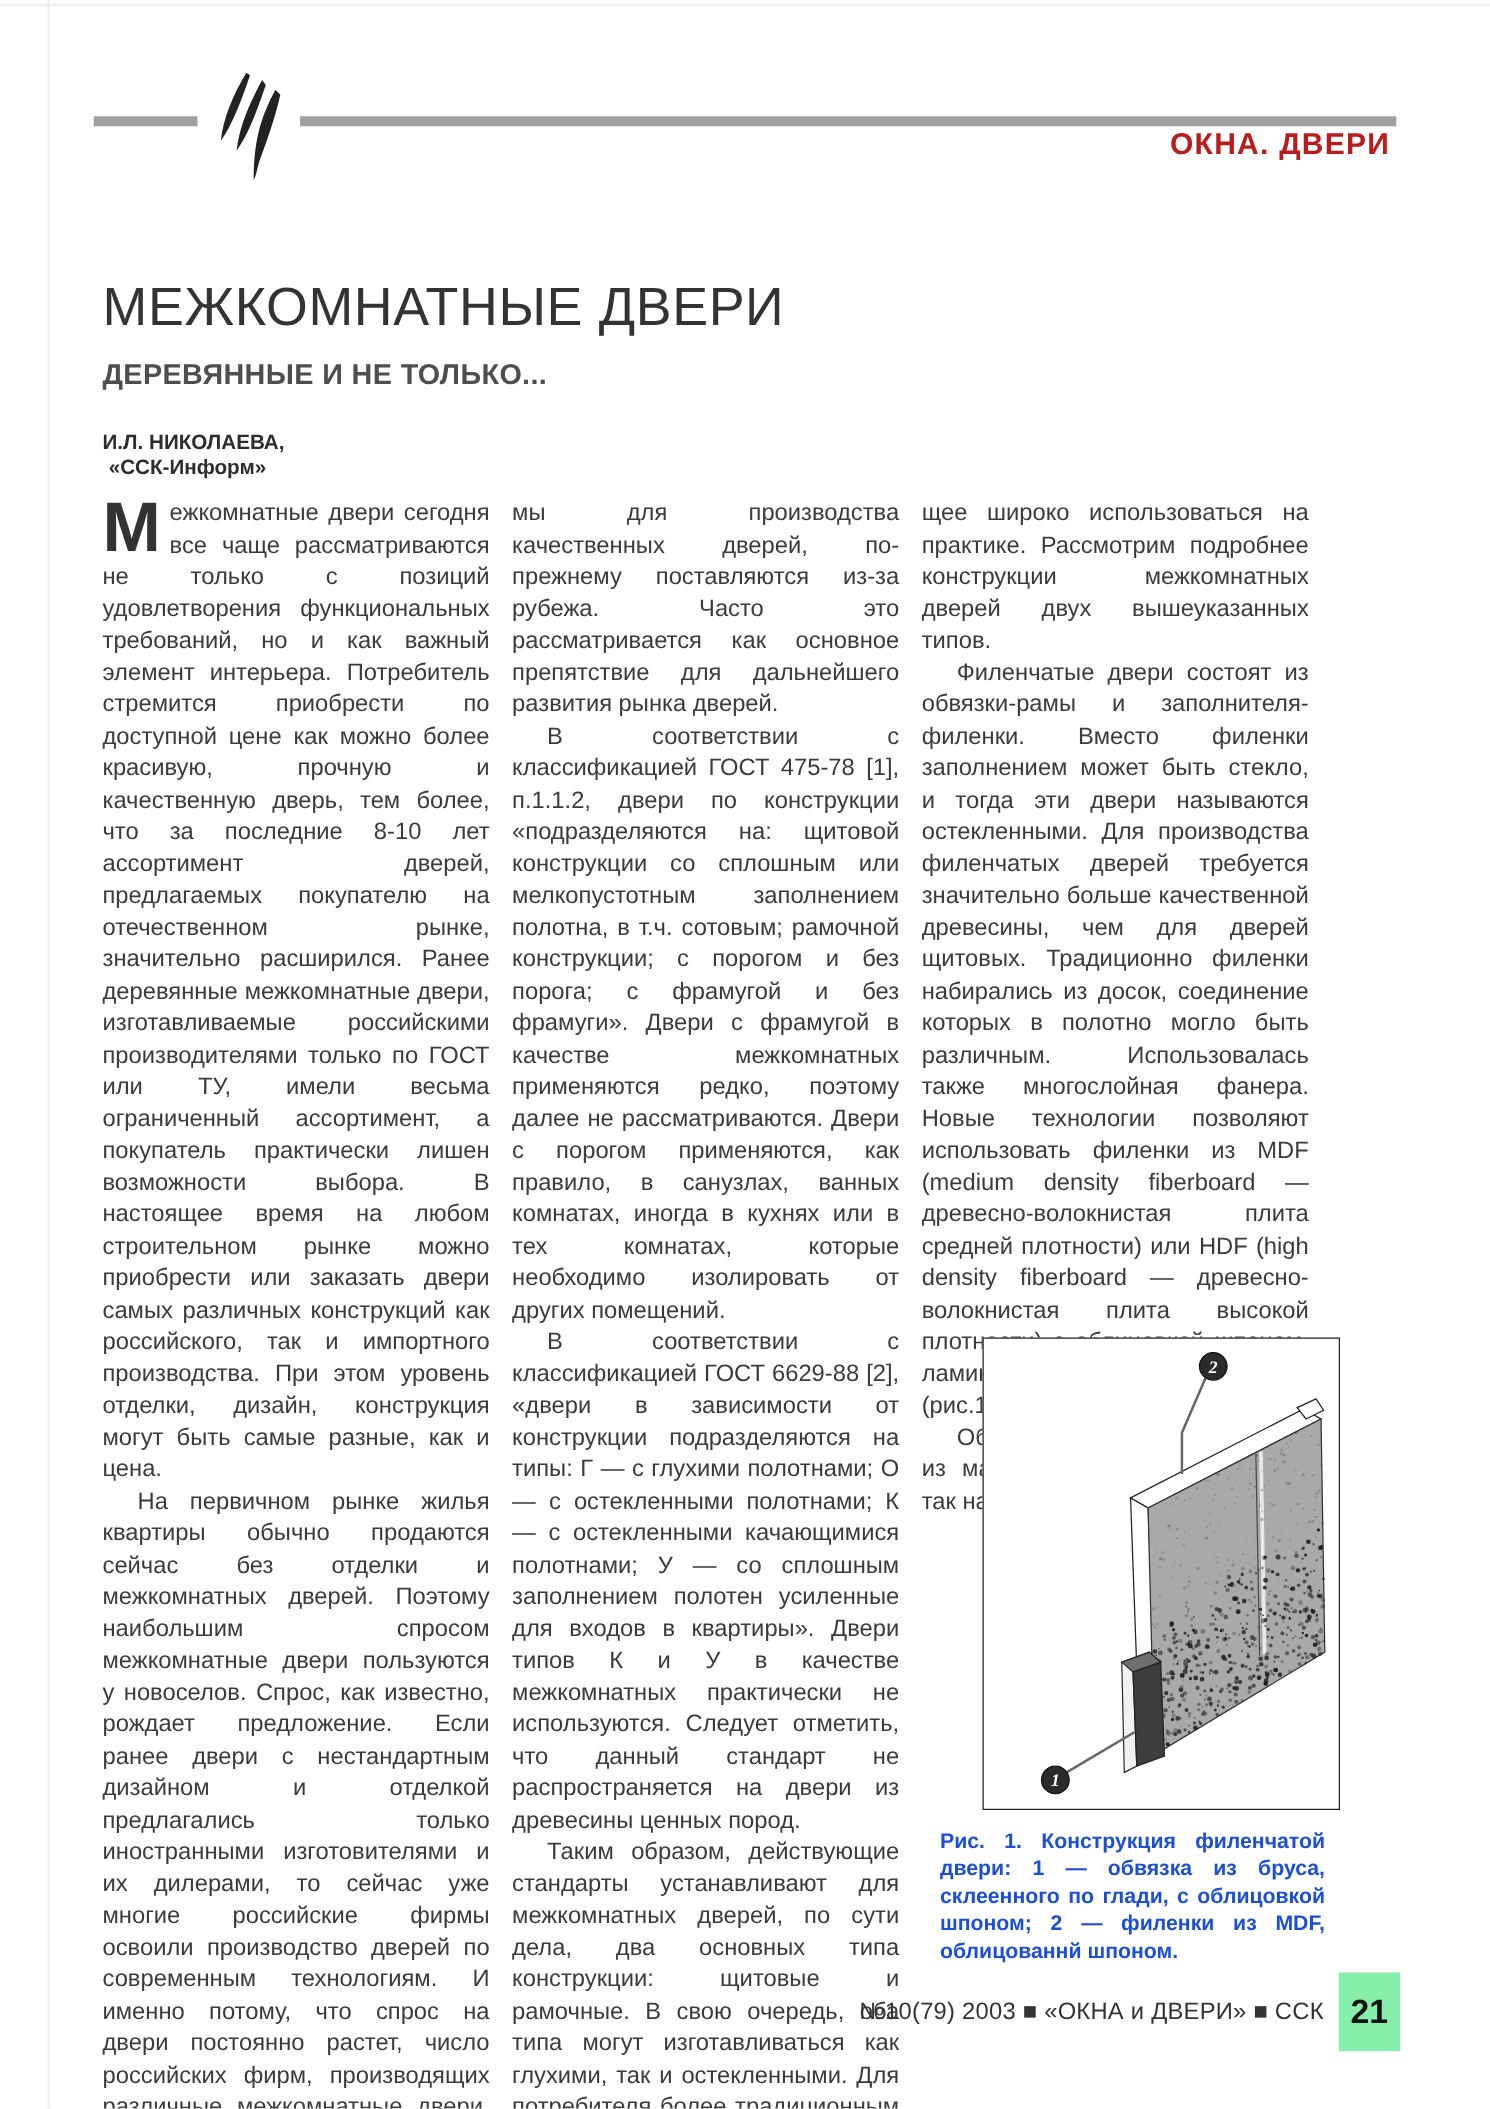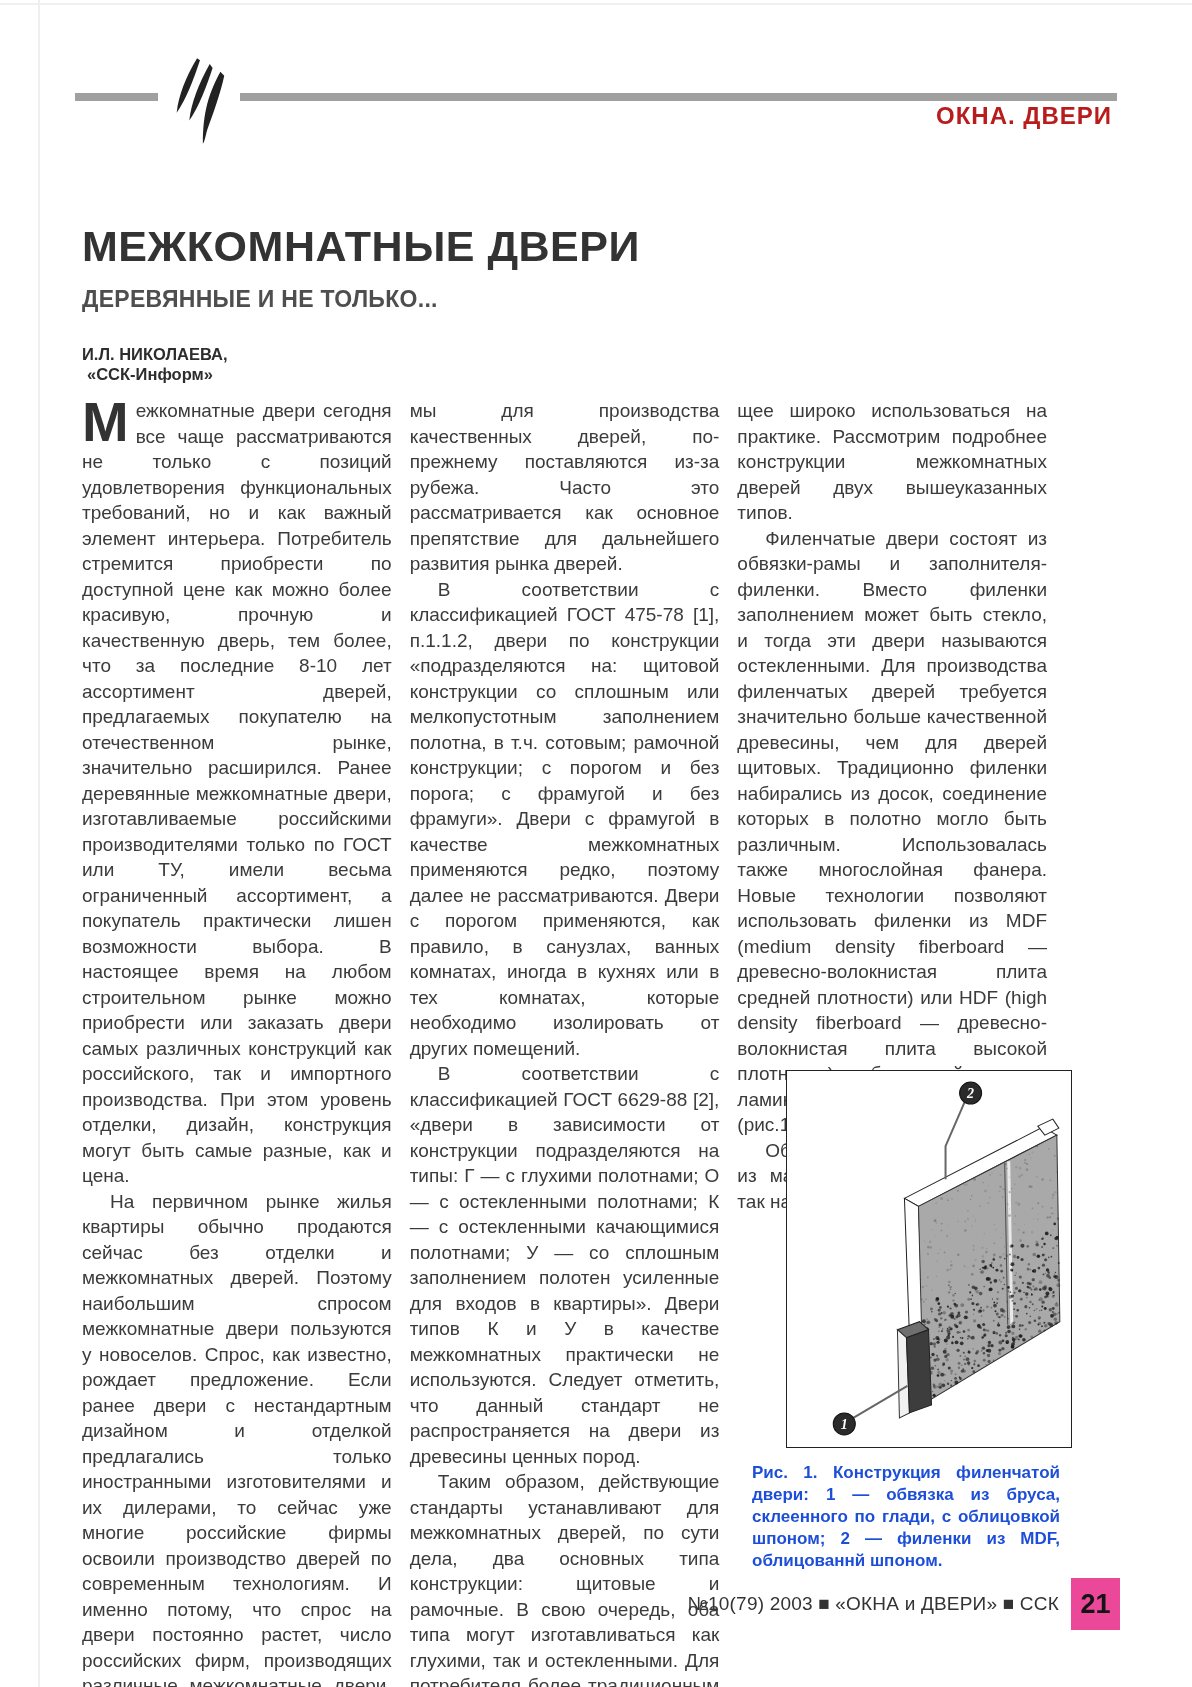--- a/index.html
+++ b/index.html
@@ -9,21 +9,21 @@
   .edge-left{position:absolute;left:38px;top:0;bottom:0;width:2px;background:#efefef;}
 
   
   .rule{position:absolute;top:93px;left:75px;right:75px;height:8px;background:#a0a0a0;}
   .logo{position:absolute;top:56px;left:158px;width:82px;height:92px;background:#fff;z-index:2;
         display:flex;align-items:flex-start;justify-content:center;}
   .brand{position:absolute;top:70px;right:80px;z-index:3;font-size:24px;font-weight:700;
          letter-spacing:1px;color:#b91c1c;margin-top:32px;}
 
   
-  .title{position:absolute;top:222px;left:82px;font-size:43px;font-weight:700;letter-spacing:.5px;color:#333;}
+  .title{position:absolute;top:222px;left:82px;font-size:43px;font-weight:400;letter-spacing:.5px;color:#333;}
   .subtitle{position:absolute;top:286px;left:82px;font-size:23px;font-weight:600;letter-spacing:.3px;color:#4e4e4e;text-align:center;}
   .author{position:absolute;top:344px;left:82px;font-size:16.5px;font-weight:700;line-height:20px;color:#2d2d2d;}
   .affil{padding-left:5px;}
 
   
   .cols{position:absolute;top:398px;left:82px;right:145px;display:flex;gap:18px;}
   .col{flex:1;min-width:0;}
   .p{margin:0;font-size:19px;line-height:25.5px;text-align:justify;color:#3b3b3b;}
   .p.indent{text-indent:28px;}
   .dropcap{float:left;font-size:56px;line-height:44px;font-weight:600;color:#333;
@@ -32,21 +32,21 @@
   
   .figure-box{position:absolute;left:786px;top:1070px;width:286px;height:378px;
               border:1.5px solid #222;background:#fff;box-sizing:border-box;z-index:4;}
   .figure-box svg{display:block;width:100%;height:100%;}
   .fig-caption{position:absolute;left:752px;top:1462px;width:308px;z-index:4;
                font-size:17px;line-height:22px;font-weight:700;text-align:justify;color:#1d4ed8;}
 
   
   .footer{position:absolute;top:1578px;right:72px;display:flex;align-items:center;gap:12px;z-index:5;}
   .issue{font-size:19px;color:#333;letter-spacing:.2px;}
-  .pagebox{width:49px;height:52px;background:#ec4899;display:flex;align-items:center;
+  .pagebox{width:49px;height:63px;background:#86efac;display:flex;align-items:center;
            justify-content:center;font-size:27px;font-weight:800;color:#141414;}
 </style>
 </head>
 <body>
 
 <div class="page">
   <div class="edge-top"></div>
   <div class="edge-left"></div>
 
   <div class="rule"></div>

